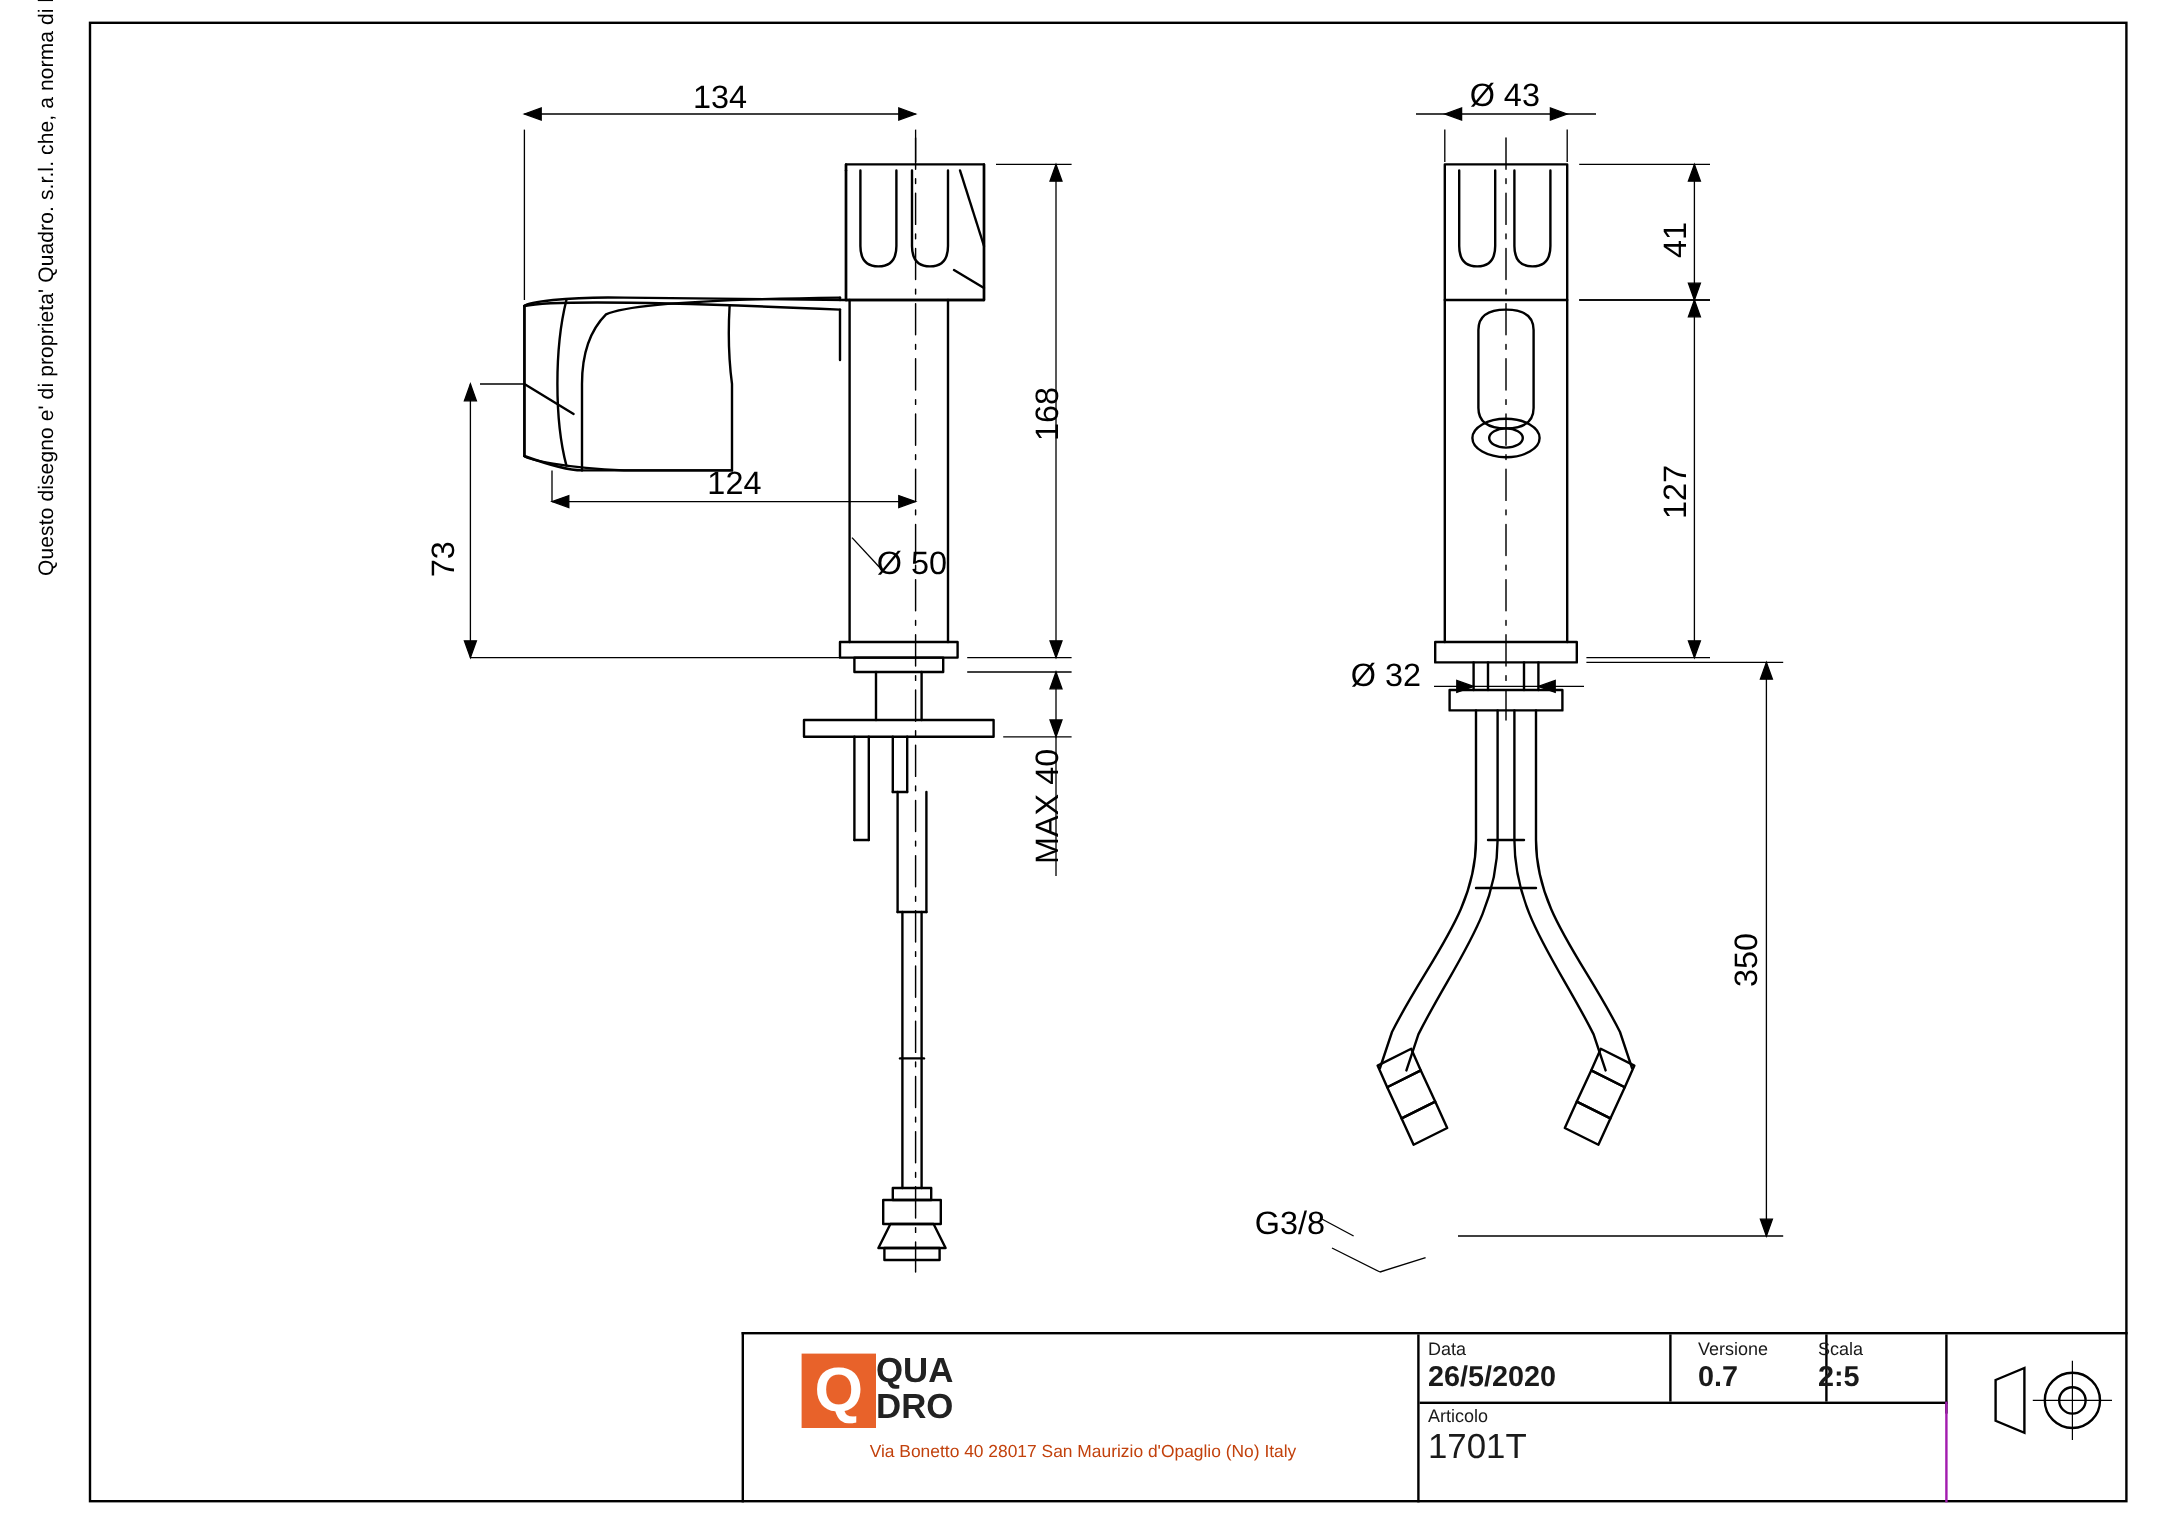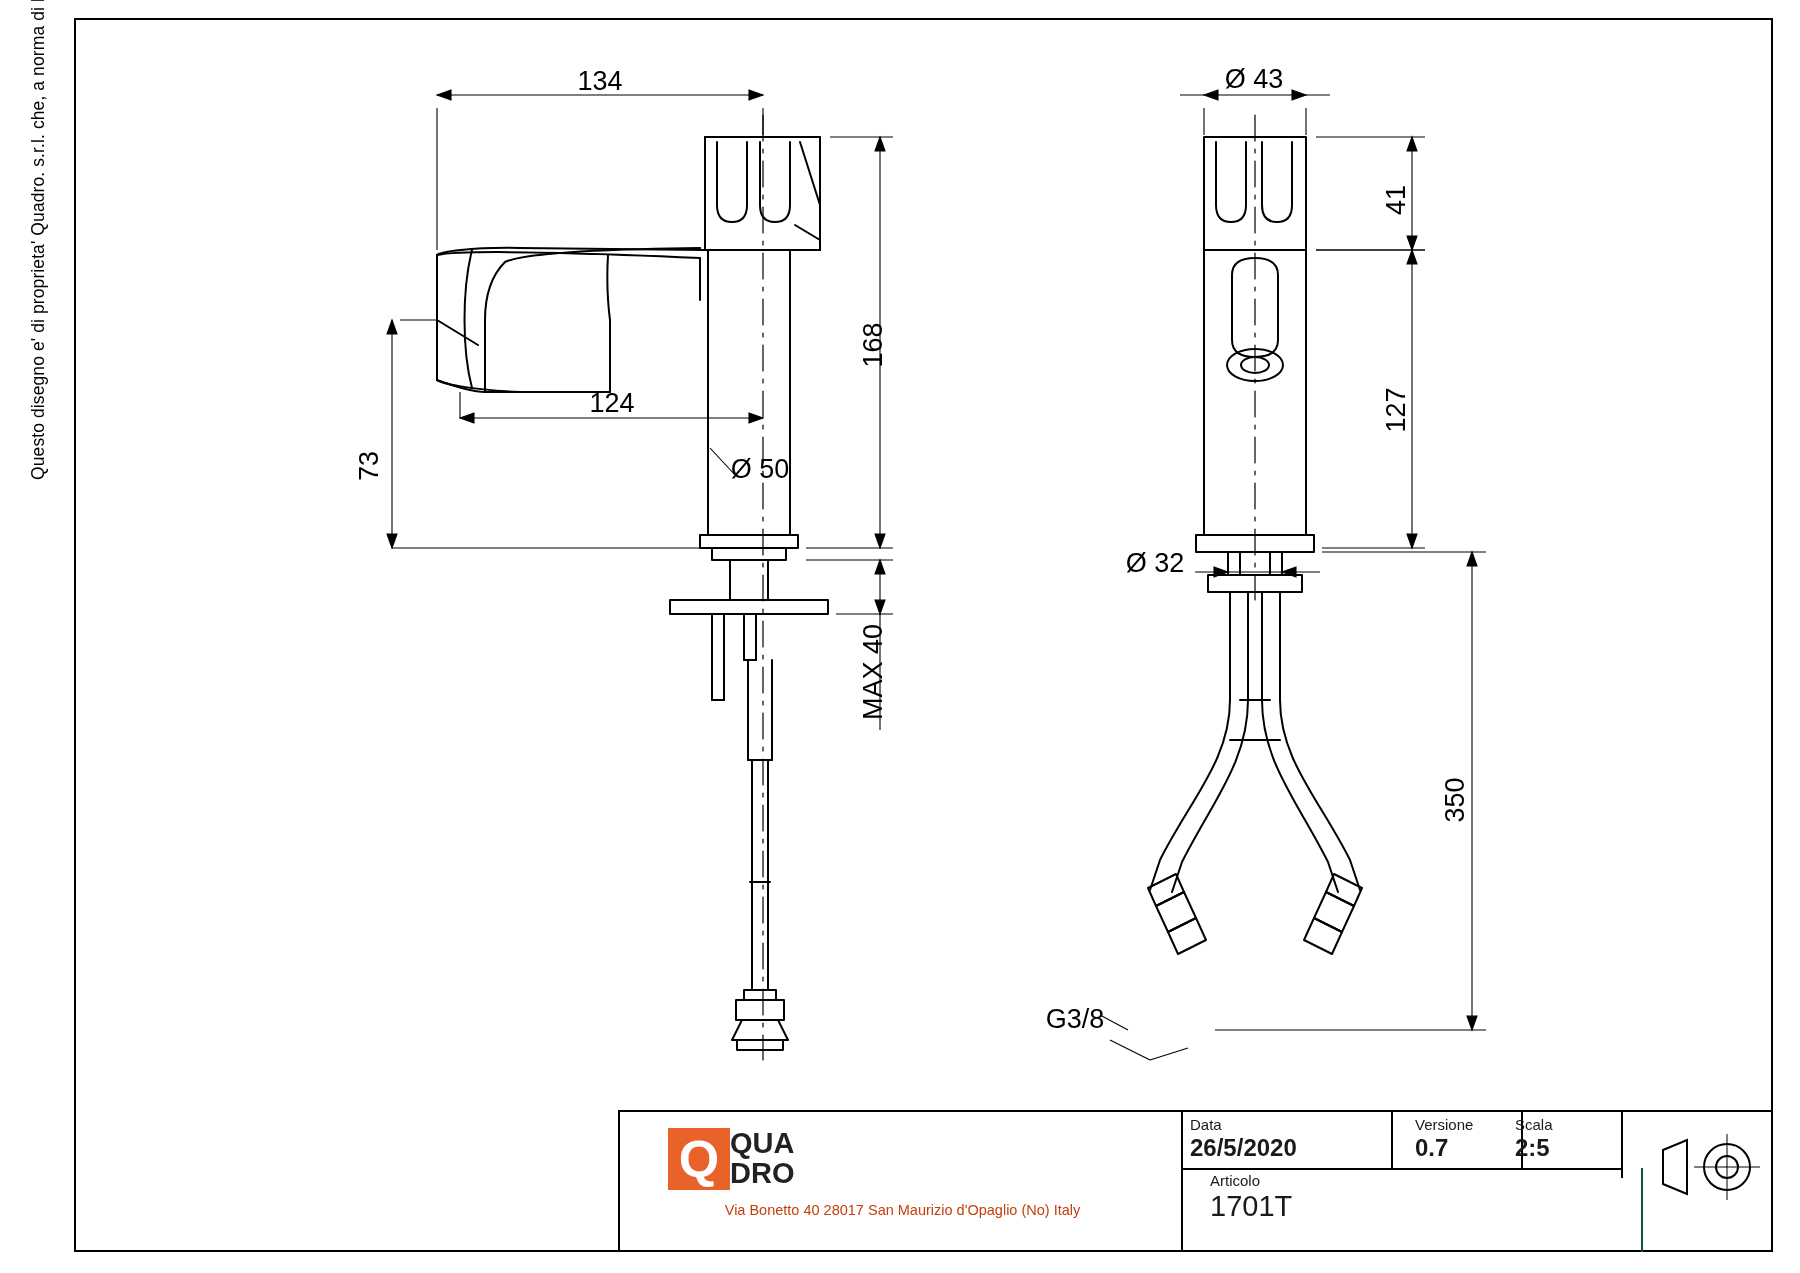--- a/index.html
+++ b/index.html
@@ -16,21 +16,21 @@
   .logo-wrap{position:absolute;left:48px;top:16px;display:flex;align-items:center;}
   .logo-sq{width:62px;height:62px;background:#e8622a;position:relative;}
   .logo-sq span{position:absolute;left:0;right:0;top:50%;transform:translateY(-50%);text-align:center;color:#fff;font-size:52px;font-weight:bold;line-height:1;font-family:"Liberation Sans",sans-serif;}
   .logo-txt{font-size:29px;font-weight:bold;line-height:1.03;color:#222;}
   .addr{position:absolute;left:10px;top:88px;width:545px;text-align:center;font-size:14.5px;line-height:1.45;color:#c2410c;}
   .tb-right{position:absolute;left:563px;top:0;width:590px;height:140px;border-radius:24px;}
   .cell{position:absolute;box-sizing:border-box;border-right:2px solid #000;}
   .lbl{font-size:15px;padding:4px 7px 0 7px;}
   .val{font-size:24px;padding:1px 7px 0 7px;font-weight:bold;}
   .rowdiv{position:absolute;left:0;top:56px;height:2px;background:#000;}
-  .artcell{position:absolute;left:0;top:56px;width:440px;height:84px;border-right:2px solid #14532d;box-sizing:border-box;margin-left:20px;}
+  .artcell{position:absolute;left:0;top:56px;width:440px;height:84px;border-right:2px solid #a21caf;box-sizing:border-box;}
   .symcell{position:absolute;left:440px;top:0;width:150px;height:140px;}
 </style>
 </head>
 <body>
 
 <div id="sheet">
 
   <div class="frame"></div>
 
   <div class="copyright">Questo disegno e' di proprieta' Quadro. s.r.l. che, a norma di legge, si riserva tutti i diritti.</div>

